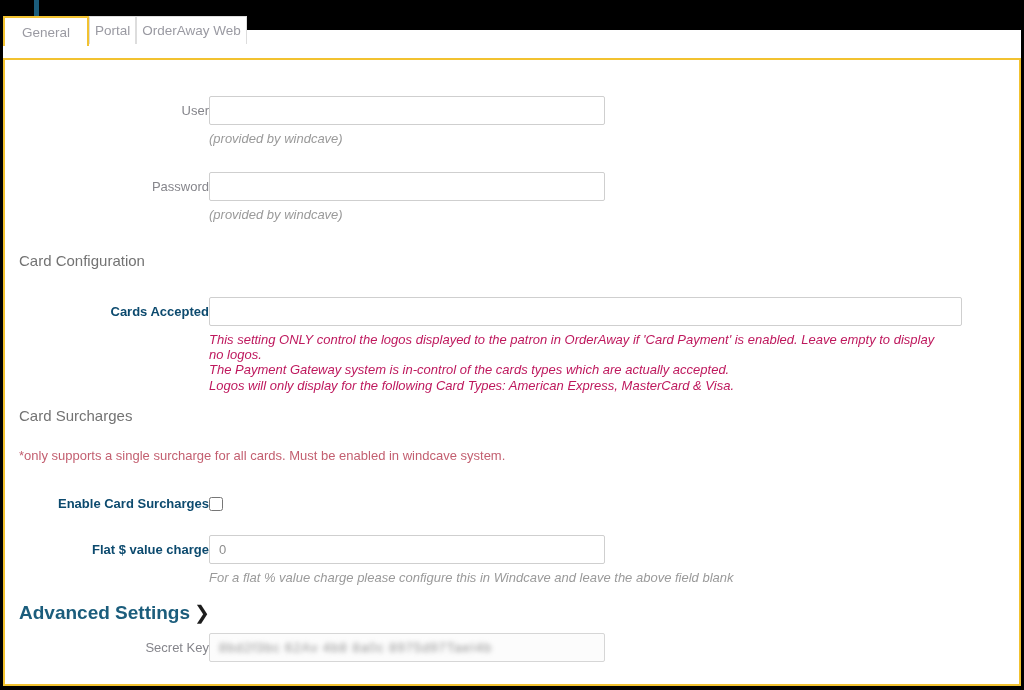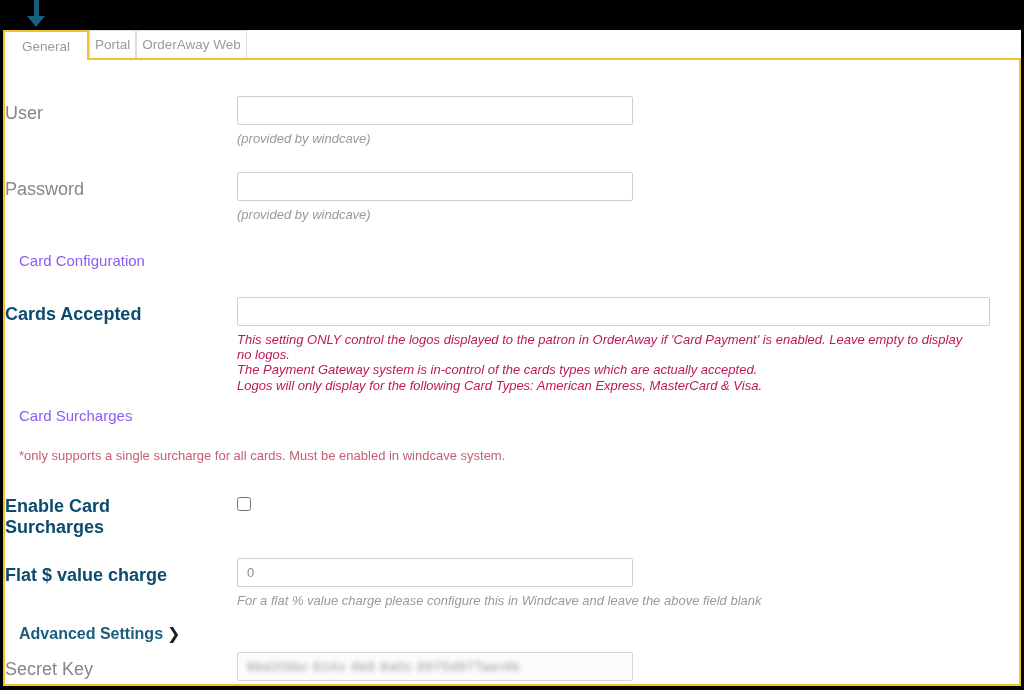--- a/index.html
+++ b/index.html
@@ -8,42 +8,42 @@
     font-family:"Liberation Sans","DejaVu Sans",sans-serif;
     overflow:hidden;
   }
   
   .arrow{position:absolute;top:0;left:27px;width:19px;height:28px;}
   .arrow .stem{position:absolute;top:0;left:7px;width:5px;height:16px;background:#1b5d7c;}
   .arrow .head{position:absolute;top:16px;left:0;width:0;height:0;
     border-left:9px solid transparent;border-right:9px solid transparent;border-top:11px solid #1b5d7c;}
   
   .tab-strip{position:absolute;top:30px;left:3px;right:3px;height:28px;background:#fff;}
-  .tabs{position:absolute;top:30px;left:3px;display:flex;align-items:flex-start;z-index:3;}
+  .tabs{position:absolute;top:16px;left:3px;display:flex;align-items:flex-start;z-index:3;}
   .tab{box-sizing:border-box;display:flex;align-items:center;justify-content:center;
     background:#fff;color:#9a9aa2;font-size:13.5px;cursor:default;white-space:nowrap;}
   .tab.active{height:30px;border:2px solid #f2c230;border-bottom:none;padding:0 17px;}
   .tab.inactive{height:28px;border:1px solid #ddd;border-bottom:none;padding:0 5px;}
   
   .panel{position:absolute;top:58px;left:3px;right:3px;bottom:4px;background:#fff;
     border:2px solid #f2c230;box-sizing:border-box;padding-top:36px;overflow:hidden;z-index:2;}
   .row{display:flex;align-items:flex-start;}
-  .label-col{width:204px;padding-top:7px;color:#85858b;font-size:18px;flex:none;}
+  .label-col{width:204px;text-align:right;padding-top:7px;color:#85858b;font-size:13px;flex:none;}
   .label-col.bold{font-weight:bold;color:#0c4a6e;}
-  .field-col{margin-left:28px;}
+  .field-col{}
   input[type=text]{box-sizing:border-box;height:29px;width:396px;border:1px solid #cfcfcf;
     border-radius:2px;padding:0 9px;font-size:13px;color:#8d8d8d;outline:none;
     font-family:"Liberation Sans","DejaVu Sans",sans-serif;background:#fff;}
   input[type=text].wide{width:753px;}
   .helper{font-style:italic;color:#9a9a9a;font-size:13px;margin-top:6px;line-height:15px;}
   .helper-multi{font-style:italic;color:#be185d;font-size:13px;margin-top:6px;line-height:15.2px;max-width:740px;}
-  .section-heading{color:#8b5cf6;font-size:15px;margin-left:14px;}
+  .section-heading{color:#737373;font-size:15px;margin-left:14px;}
   .warning{color:#c35f70;font-size:13px;margin-left:14px;}
   .checkbox{width:14px;height:14px;margin:8px 0 0 0;accent-color:#fff;}
-  .adv-link{margin-left:14px;color:#1b5d7c;font-size:16px;font-weight:bold;cursor:pointer;display:inline-block;}
+  .adv-link{margin-left:14px;color:#1b5d7c;font-size:19px;font-weight:bold;cursor:pointer;display:inline-block;}
   .adv-link .chev{color:#1d1d1d;font-weight:bold;margin-left:4px;}
   .masked-input{box-sizing:border-box;height:29px;width:396px;border:1px solid #d6d6d6;border-radius:2px;
     background:#fcfcfc;display:flex;align-items:center;padding:0 9px;overflow:hidden;}
   .masked-input span{filter:blur(2.4px);color:#8f8f8f;font-size:13px;letter-spacing:1px;user-select:none;}
   
   .mt-user{margin-top:0;}
   .mt-pass{margin-top:26px;}
   .mt-cardconf{margin-top:30px;}
   .mt-cardsacc{margin-top:28px;}
   .mt-surch{margin-top:14px;}

